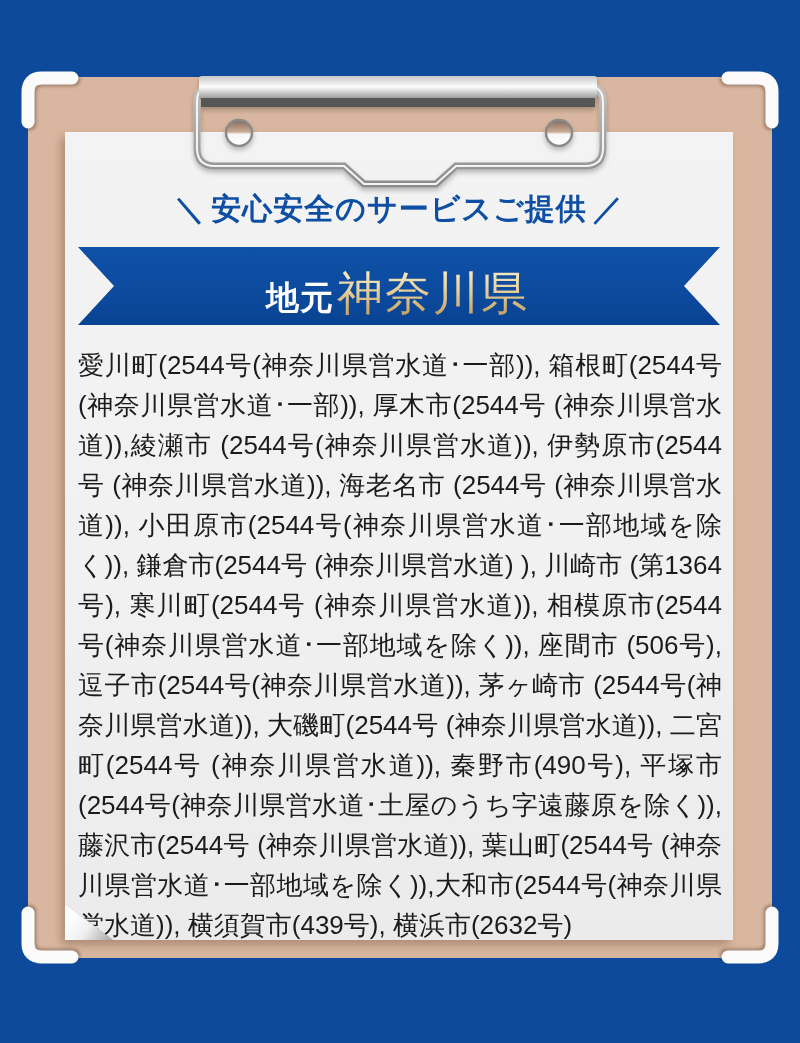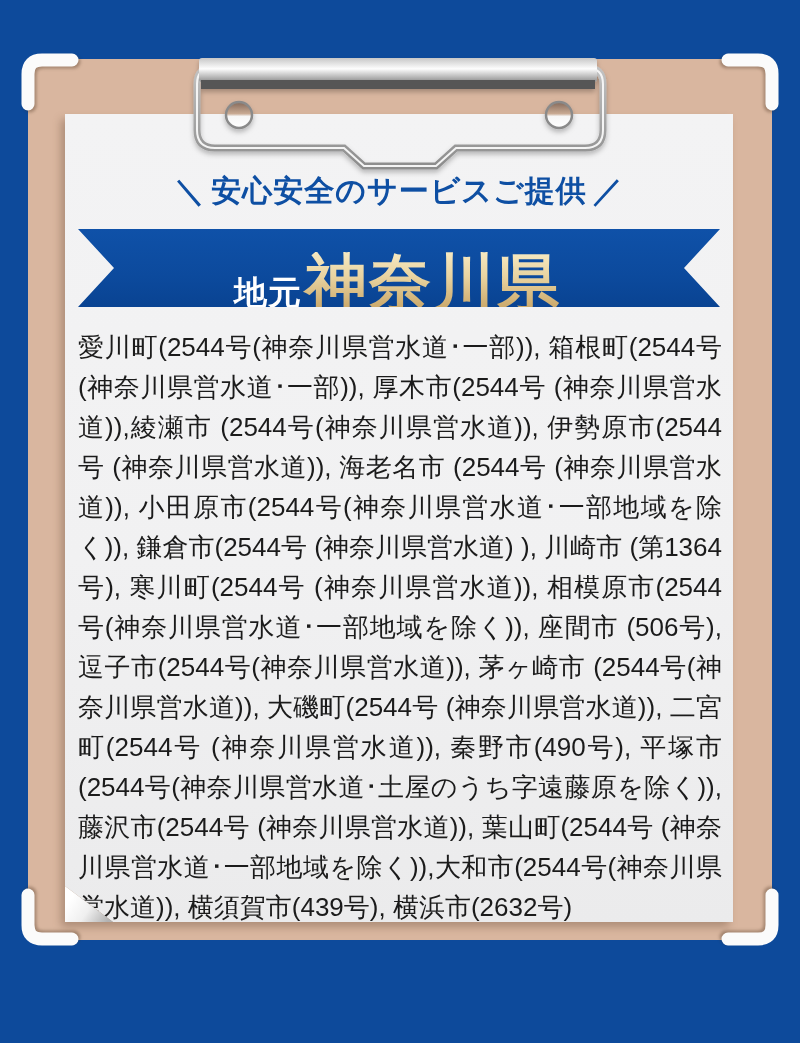--- a/index.html
+++ b/index.html
@@ -10,21 +10,21 @@
     width: 800px;
     height: 1043px;
     margin: 0 auto;
     background: #0d4a9b;
     overflow: hidden;
   }
 
   
   .board {
     position: absolute;
-    left: 28px; top: 59px;
+    left: 28px; top: 77px;
     width: 744px; height: 881px;
     background: #d9b69f;
     border-radius: 10px;
   }
 
   
   .paper-shadow {
     position: absolute;
     left: 33px; top: 60px;
     width: 668px; height: 808px;
@@ -94,22 +94,22 @@
     line-height: 1;
   }
   .ribbon .rb-inner { display: flex; align-items: baseline; padding-top: 23px; white-space: nowrap; }
   .ribbon .small {
     color: #ffffff;
     font-size: 33px;
     font-weight: 900;
     letter-spacing: 1px;
   }
   .ribbon .gold {
-    font-size: 62px;
-    font-weight: 700;
+    font-size: 46px;
+    font-weight: 400;
     letter-spacing: 2px;
     padding: 0 3px;
     color: #d9b873; 
   }
   @supports ((-webkit-background-clip: text) or (background-clip: text)) {
     .ribbon .gold {
       background: linear-gradient(180deg, #f6e9c2 0%, #e8d3a0 40%, #c5a060 100%);
       -webkit-background-clip: text;
       background-clip: text;
       -webkit-text-fill-color: transparent;

